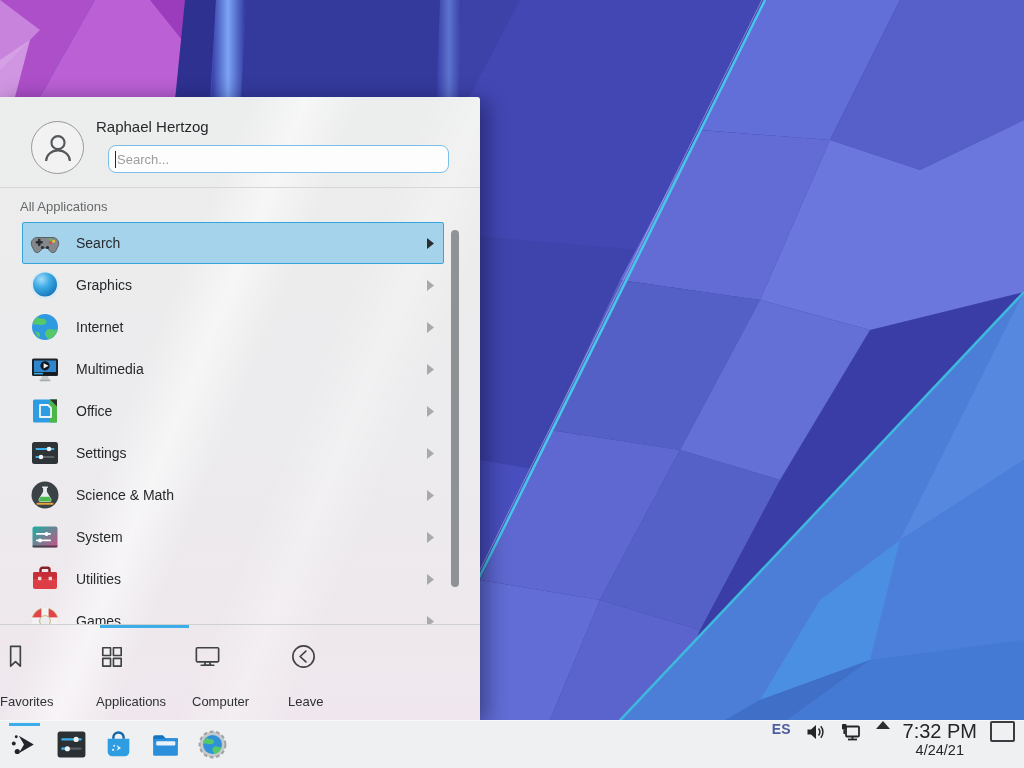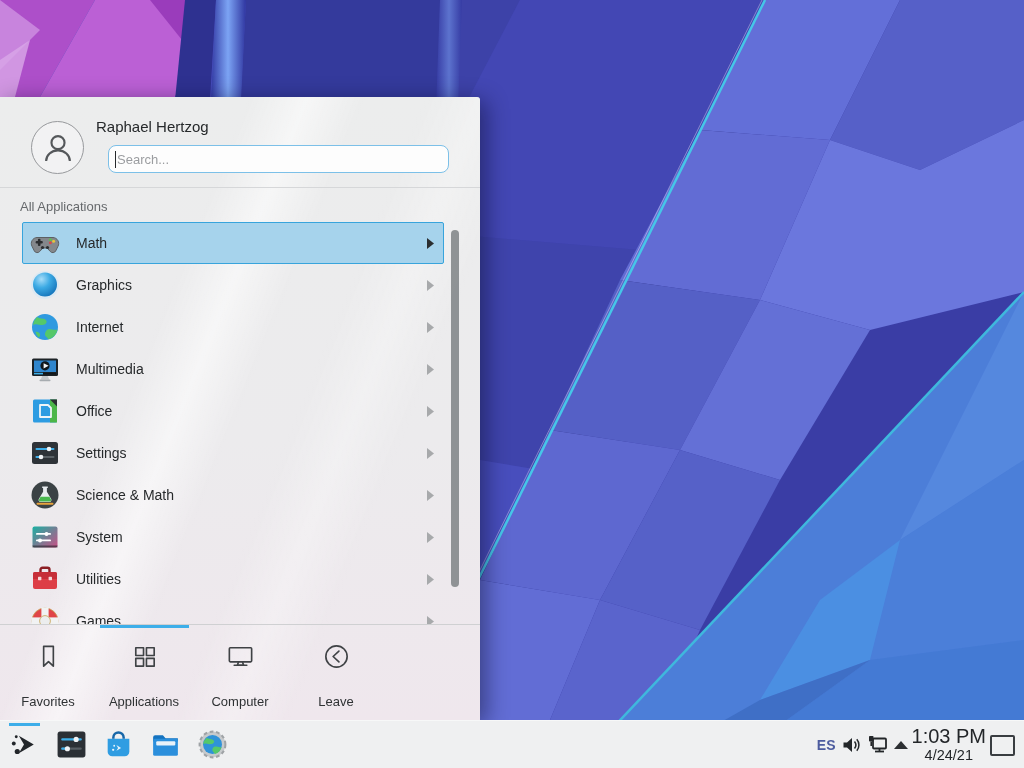--- a/index.html
+++ b/index.html
@@ -50,36 +50,36 @@
   .row .lbl { margin-left:15px; font-size:14px; color:#26292b; }
   .chev { margin-left:auto; margin-right:9px; width:7px; height:11px; }
   .chev polygon { fill:#a7a9ab; }
   .row.selected .chev polygon { fill:#2b2e30; }
 
   .scrollbar { position:absolute; left:451px; top:133px; width:8px; height:357px; background:#7e8285; border-radius:4px; opacity:.85; }
 
   .footer-divider { position:absolute; left:0; top:527px; width:480px; height:1px; background:#cfd0d2; }
   .tab-indicator { position:absolute; left:100px; top:528px; width:89px; height:3px; background:#3daee9; }
   .tabs { position:absolute; left:0; top:531px; width:480px; height:92px; display:flex; }
-  .tab { width:96px; display:flex; flex-direction:column; align-items:center; justify-content:center; gap:22px; padding-top:2px; }
+  .tab { width:96px; display:flex; flex-direction:column; align-items:flex-start; justify-content:center; gap:22px; padding-top:2px; }
   .tab .tlbl { font-size:13px; color:#2f3234; }
   .tab svg { width:31px; height:31px; }
   .tab svg * { stroke:#3f4245; stroke-width:1.7; fill:none; stroke-linejoin:round; stroke-linecap:round; }
 
   
   .taskbar {
     position:absolute; left:0; top:720px; width:1024px; height:48px;
     background:#eff0f1; border-top:1px solid #f7f8f8; z-index:6;
   }
   .task-apps { position:absolute; left:8px; top:7px; display:flex; gap:14px; }
   .app { position:relative; width:33px; height:33px; }
   .app svg { width:33px; height:33px; }
   .app-indicator { position:absolute; top:-5px; left:1px; width:31px; height:3px; background:#3daee9; }
 
-  .tray { position:absolute; right:9px; top:0; height:48px; display:flex; align-items:center; gap:4px; }
+  .tray { position:absolute; right:9px; top:0; height:48px; display:flex; gap:13px; }
   .kbd-layout { font-weight:bold; font-size:14px; color:#4d5c9f; }
   .tray-icon svg { display:block; }
   .caret-up { width:0; height:0; border-left:7px solid transparent; border-right:7px solid transparent; border-bottom:8px solid #2c2f32; }
   .clock { text-align:center; line-height:1.08; color:#232629; }
   .clock .time { font-size:20px; }
   .clock .date { font-size:14.5px; }
   .showdesk { width:25px; height:21px; border:2px solid #393d41; border-radius:2px; background:transparent; }
 </style>
 </head>
 <body>
@@ -170,21 +170,21 @@
         <svg class="ic" viewBox="0 0 32 32">
           <path d="M8 10.5 h16 a6 6 0 0 1 5 8.8 l-2.3 4.6 a3.3 3.3 0 0 1 -5.4 .6 l-3.2-3.5 h-4.2 l-3.2 3.5 a3.3 3.3 0 0 1 -5.4 -.6 L3 19.3 a6 6 0 0 1 5-8.8 z" fill="#84888c" stroke="#5c6063" stroke-width="1"></path>
           <rect x="6.6" y="14" width="7.2" height="2.6" rx="1" fill="#2c2f31"></rect>
           <rect x="8.9" y="11.7" width="2.6" height="7.2" rx="1" fill="#2c2f31"></rect>
           <circle cx="21.4" cy="12.8" r="1.5" fill="#5cbf52"></circle>
           <circle cx="24.6" cy="14.2" r="1.5" fill="#e8c33a"></circle>
           <circle cx="21.4" cy="15.8" r="1.5" fill="#d24b4b"></circle>
           <circle cx="13.5" cy="20.5" r="1.6" fill="#2c2f31"></circle>
           <circle cx="18.5" cy="20.5" r="1.6" fill="#2c2f31"></circle>
         </svg>
-        <span class="lbl">Math</span>
+        <span class="lbl">Search</span>
         <svg class="chev" viewBox="0 0 7 11">
             <polygon points="0,0 7,5.5 0,11"></polygon>
           </svg>
       </div>
 
       <div class="row">
         <svg class="ic" viewBox="0 0 32 32">
           <defs>
               <radialGradient id="ball-g" cx="35%" cy="28%" r="80%">
             <stop offset="0" stop-color="#a6dcf8"></stop>
@@ -433,21 +433,21 @@
           <line x1="13.5" y1="15.5" x2="13.5" y2="18" stroke="#232629" stroke-width="1.8"></line>
           <line x1="9" y1="18.5" x2="18" y2="18.5" stroke="#232629" stroke-width="1.8"></line>
           <rect x="3" y="3" width="4.5" height="5.5" rx=".8" fill="#232629"></rect>
           <line x1="5.2" y1="8.5" x2="5.2" y2="13" stroke="#232629" stroke-width="1.6"></line>
         </svg>
       </span>
 
       <span class="caret-up"></span>
 
       <div class="clock">
-        <div class="time">1:03 PM</div>
+        <div class="time">7:32 PM</div>
         <div class="date">4/24/21</div>
       </div>
 
       <div class="showdesk"></div>
     </div>
   </div>
 
 </div>
 
 </body></html>

